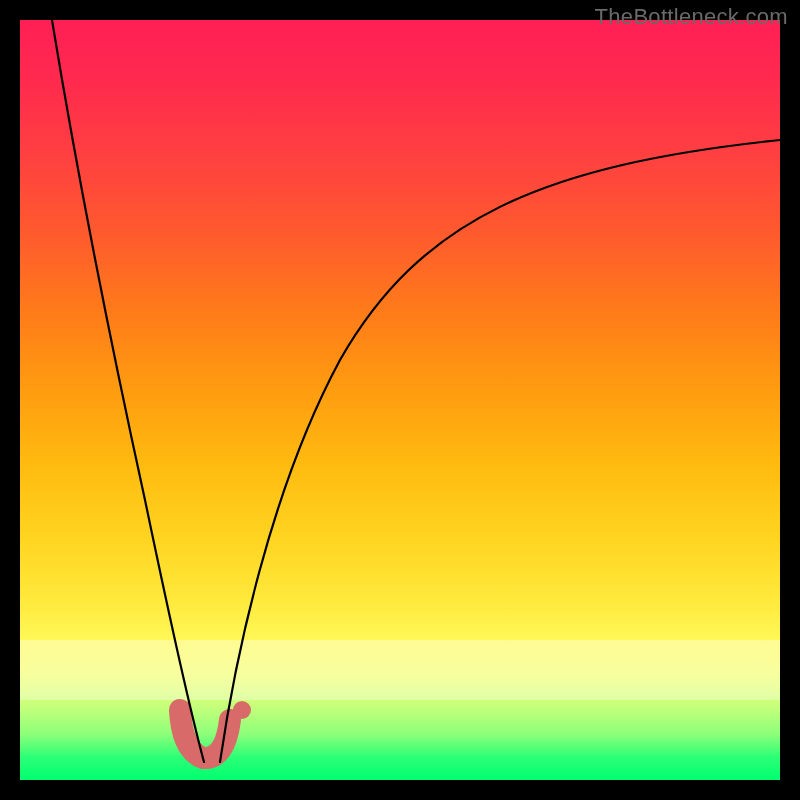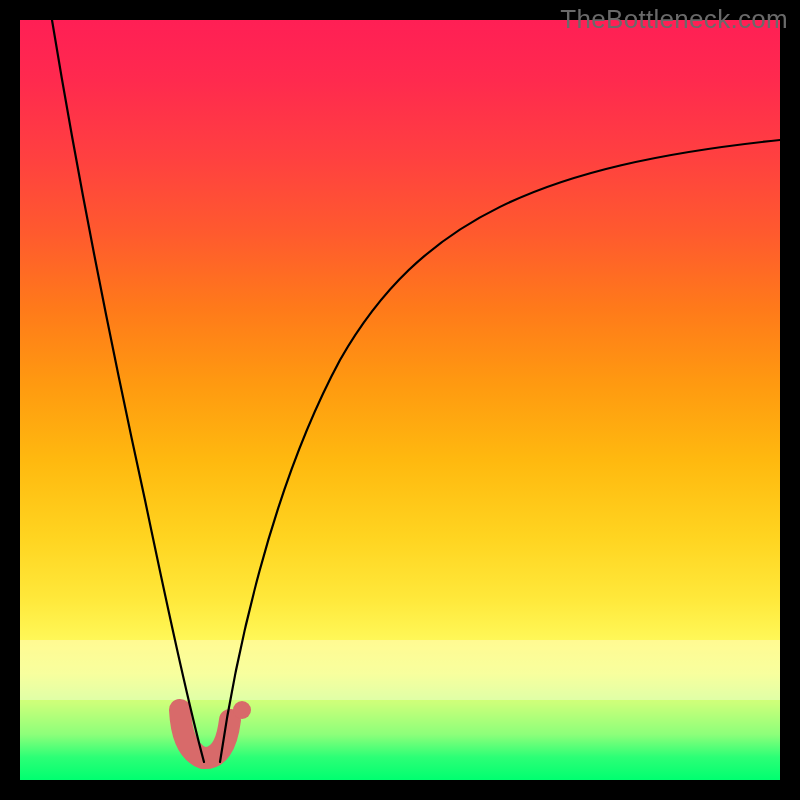--- a/index.html
+++ b/index.html
@@ -52,21 +52,21 @@
   }
   .curves {
     position: absolute;
     inset: 0;
   }
   .watermark {
     position: absolute;
     top: 4px;
     right: 12px;
     color: #6a6a6a;
-    font-size: 26px;
+    font-size: 22px;
     letter-spacing: 0.3px;
     user-select: none;
   }
 </style>
 </head>
 <body>
 
 <div class="frame">
   <div class="gradient"></div>
   <div class="pale-band"></div>

